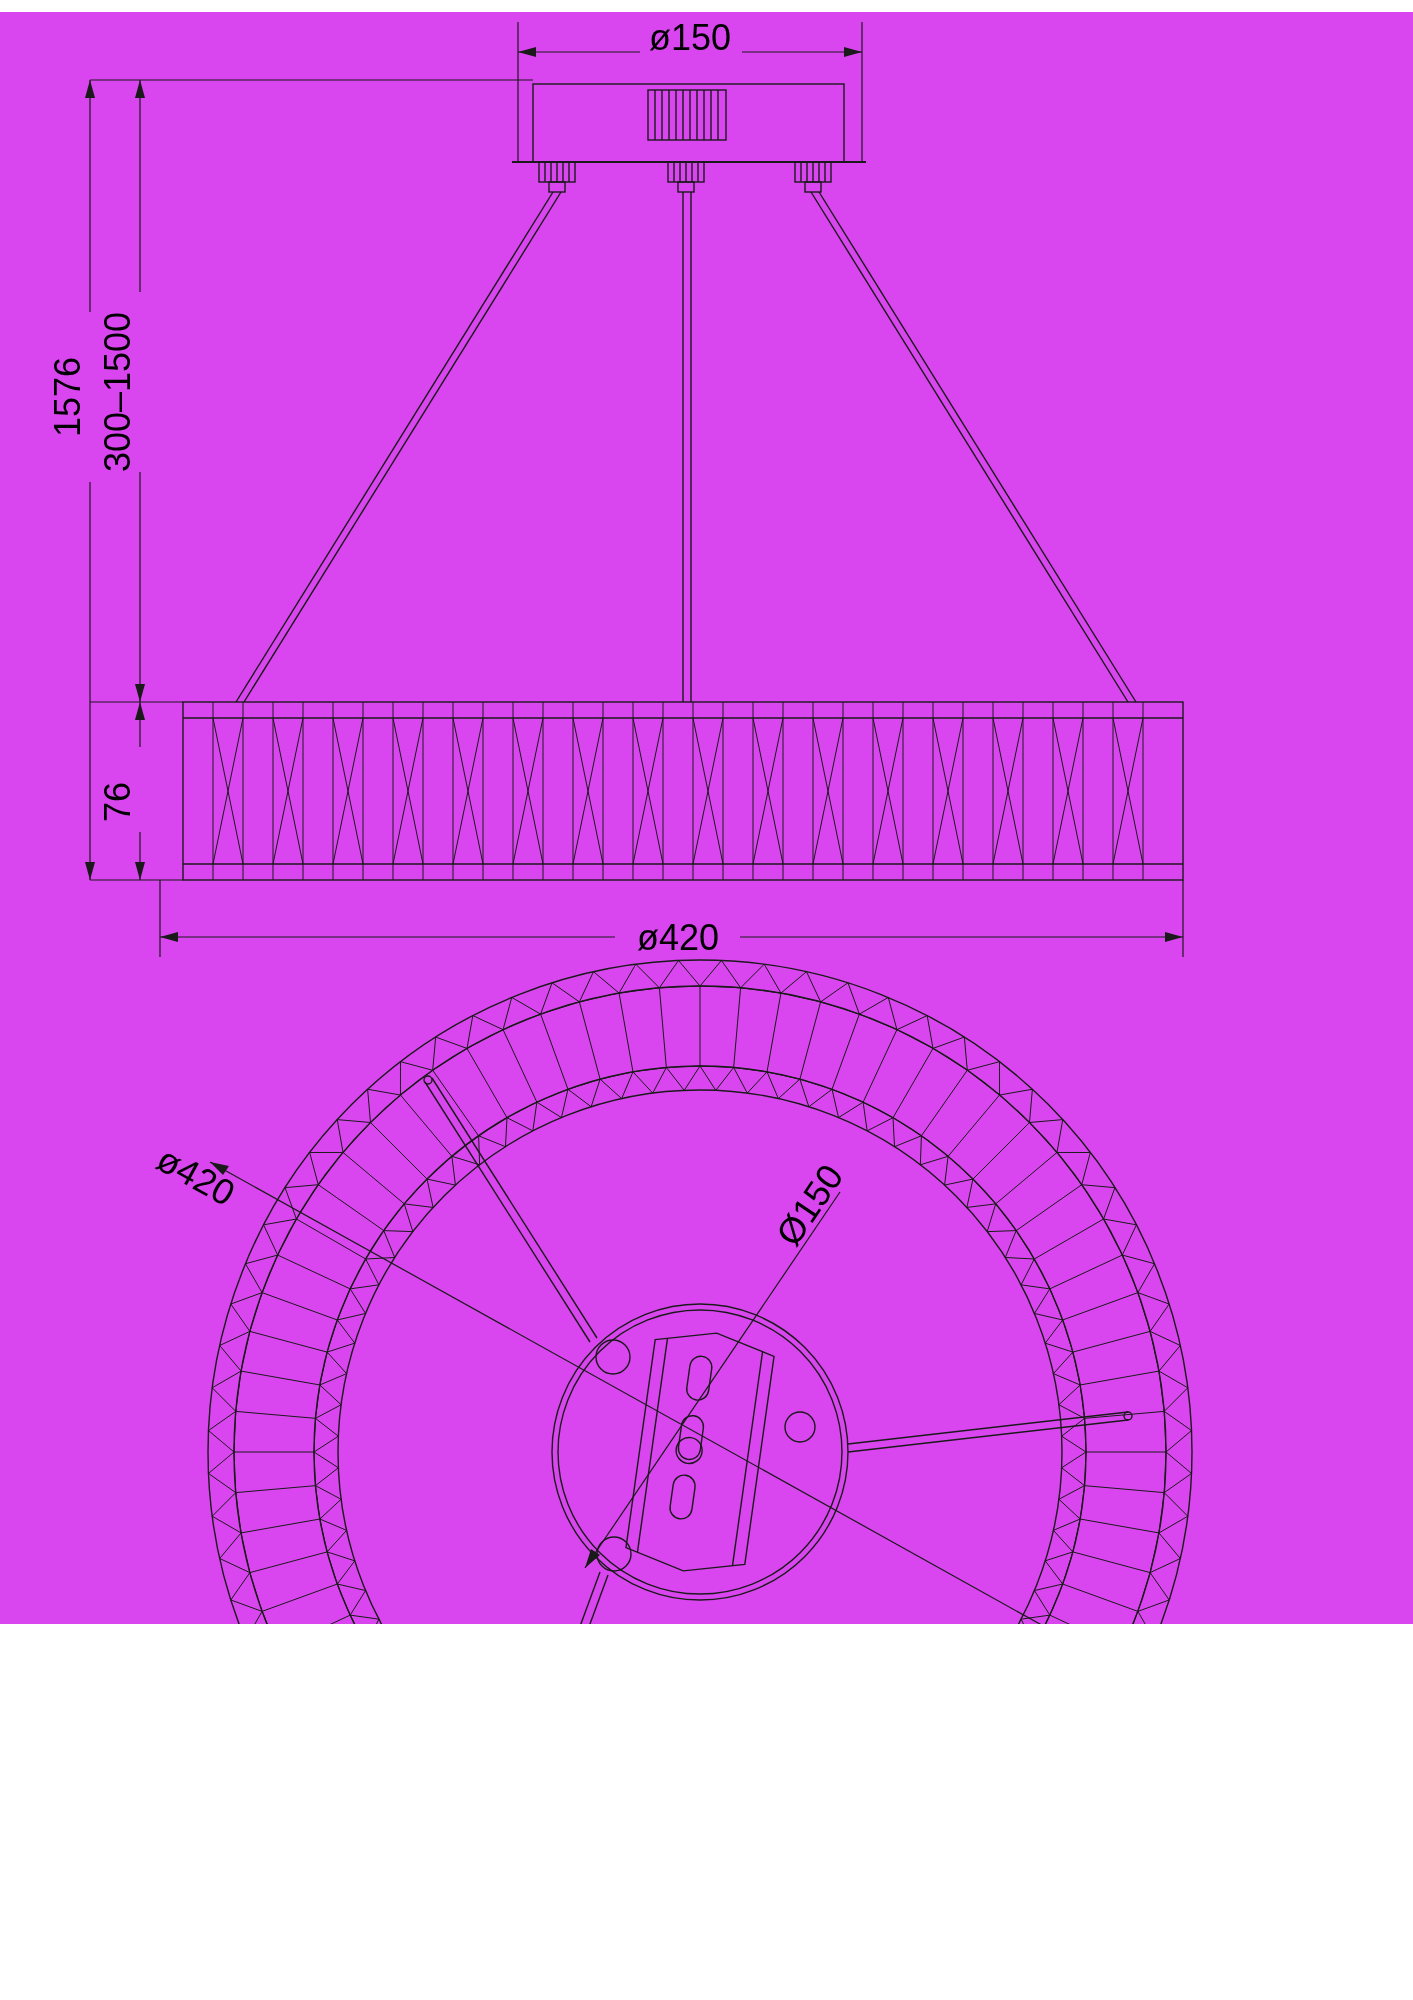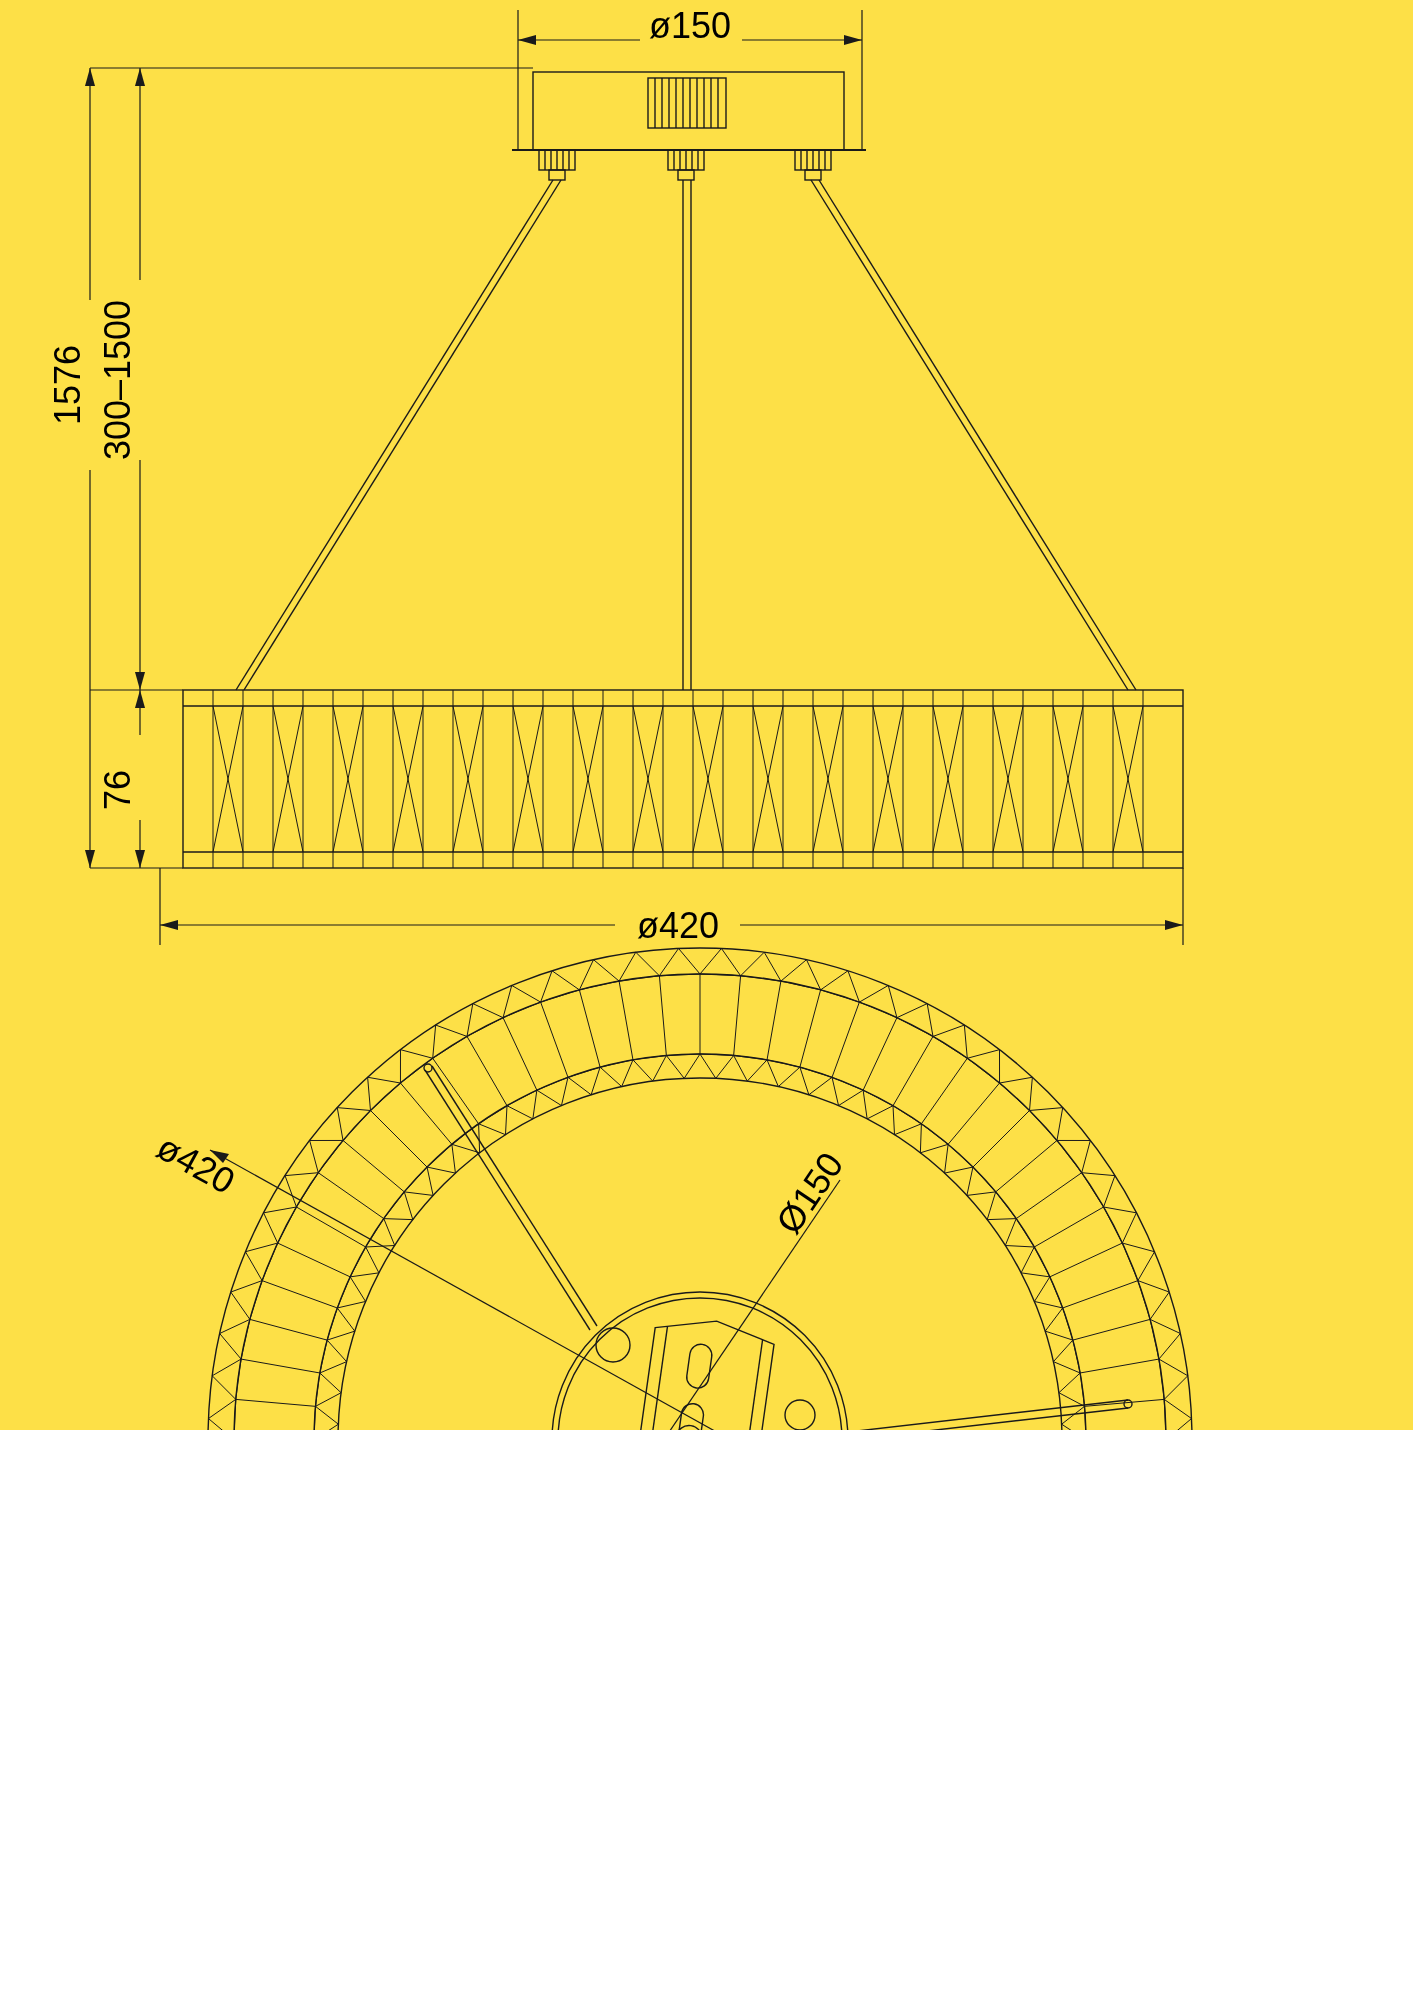--- a/index.html
+++ b/index.html
@@ -7,23 +7,24 @@
     padding: 0;
     background: #ffffff;
   }
   body {
     font-family: "Liberation Sans", sans-serif;
     color: #000000;
   }
   #sheet {
     position: relative;
     width: 1413px;
-    height: 1430px;
-    background: #fde047;
+    height: 1612px;
+    background: #d946ef;
     overflow: hidden;
+    margin-top: 12px;
   }
   #sheet svg {
     position: absolute;
     left: 0;
     top: 0;
   }
   .dimtext {
     font-family: "Liberation Sans", sans-serif;
     font-size: 34px;
     fill: #000000;

